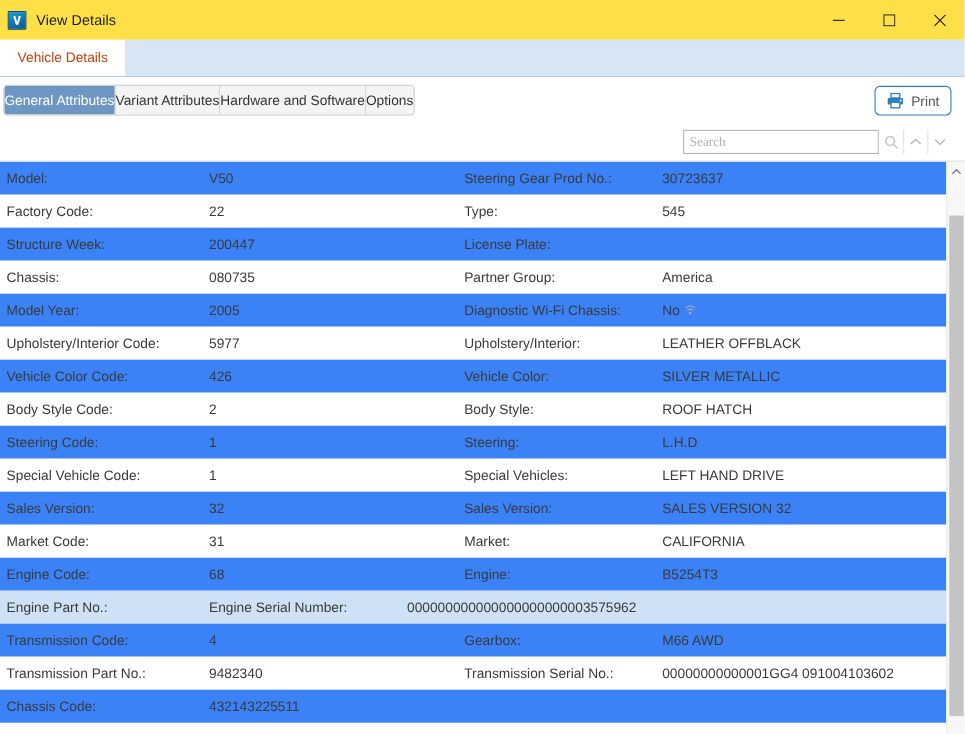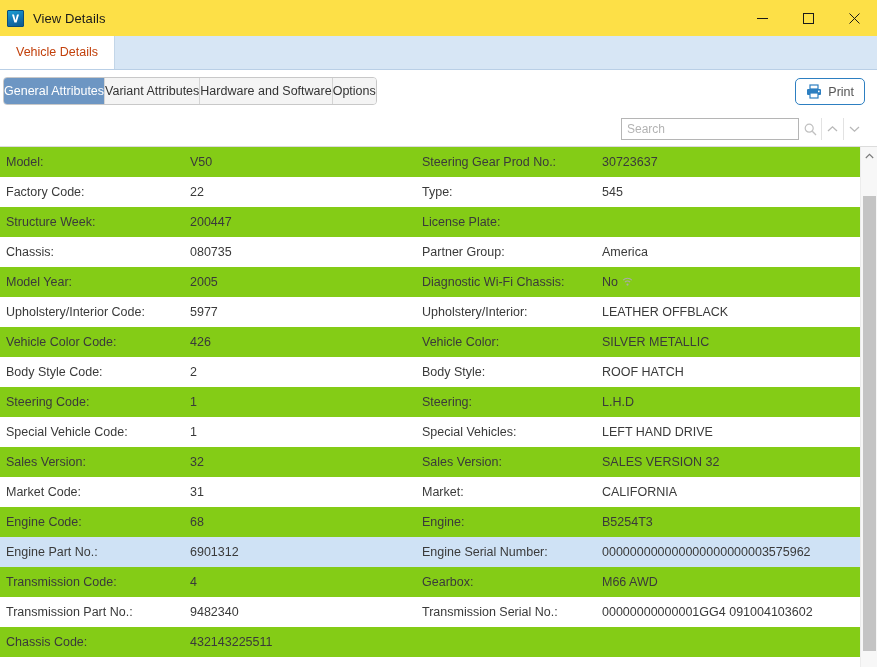--- a/index.html
+++ b/index.html
@@ -169,21 +169,21 @@
     align-items: center;
     height: 22px;
   }
   .search-input {
     width: 178px;
     height: 22px;
     box-sizing: border-box;
     border: 1px solid #b5b5b5;
     background: #ffffff;
     font-size: 12px;
-    font-family: Liberation Sans, sans-serif;
+    font-family: Liberation Serif, serif;
     color: #8b5cf6;
     padding: 0 4px 0 5px;
     outline: none;
   }
   .search-input::placeholder { color: #b3b3b3; }
   .search-btn {
     width: 22px;
     height: 22px;
     display: flex;
     align-items: center;
@@ -211,21 +211,21 @@
     overflow: hidden;
   }
   .row {
     height: 30px;
     display: flex;
     align-items: center;
     box-sizing: border-box;
     font-size: 12.5px;
     color: #3a3a3a;
   }
-  .row.odd { background: #84cc16; }
+  .row.odd { background: #3b82f6; }
   .row.even { background: #ffffff; }
   .row.selected { background: #cfe2f5; }
   .cell-label {
     width: 190px;
     padding-left: 6px;
     box-sizing: border-box;
     white-space: nowrap;
     overflow: hidden;
   }
   .cell-value {
@@ -501,23 +501,20 @@
           <div class="cell-value">
             <span>68</span>
           </div>
           <div class="cell-label right-col">Engine:</div>
           <div class="cell-value right-col">
             <span>B5254T3</span>
           </div>
         </div>
         <div class="row selected">
           <div class="cell-label">Engine Part No.:</div>
-          <div class="cell-value">
-            <span>6901312</span>
-          </div>
           <div class="cell-label right-col">Engine Serial Number:</div>
           <div class="cell-value right-col">
             <span>000000000000000000000003575962</span>
           </div>
         </div>
         <div class="row odd">
           <div class="cell-label">Transmission Code:</div>
           <div class="cell-value">
             <span>4</span>
           </div>

